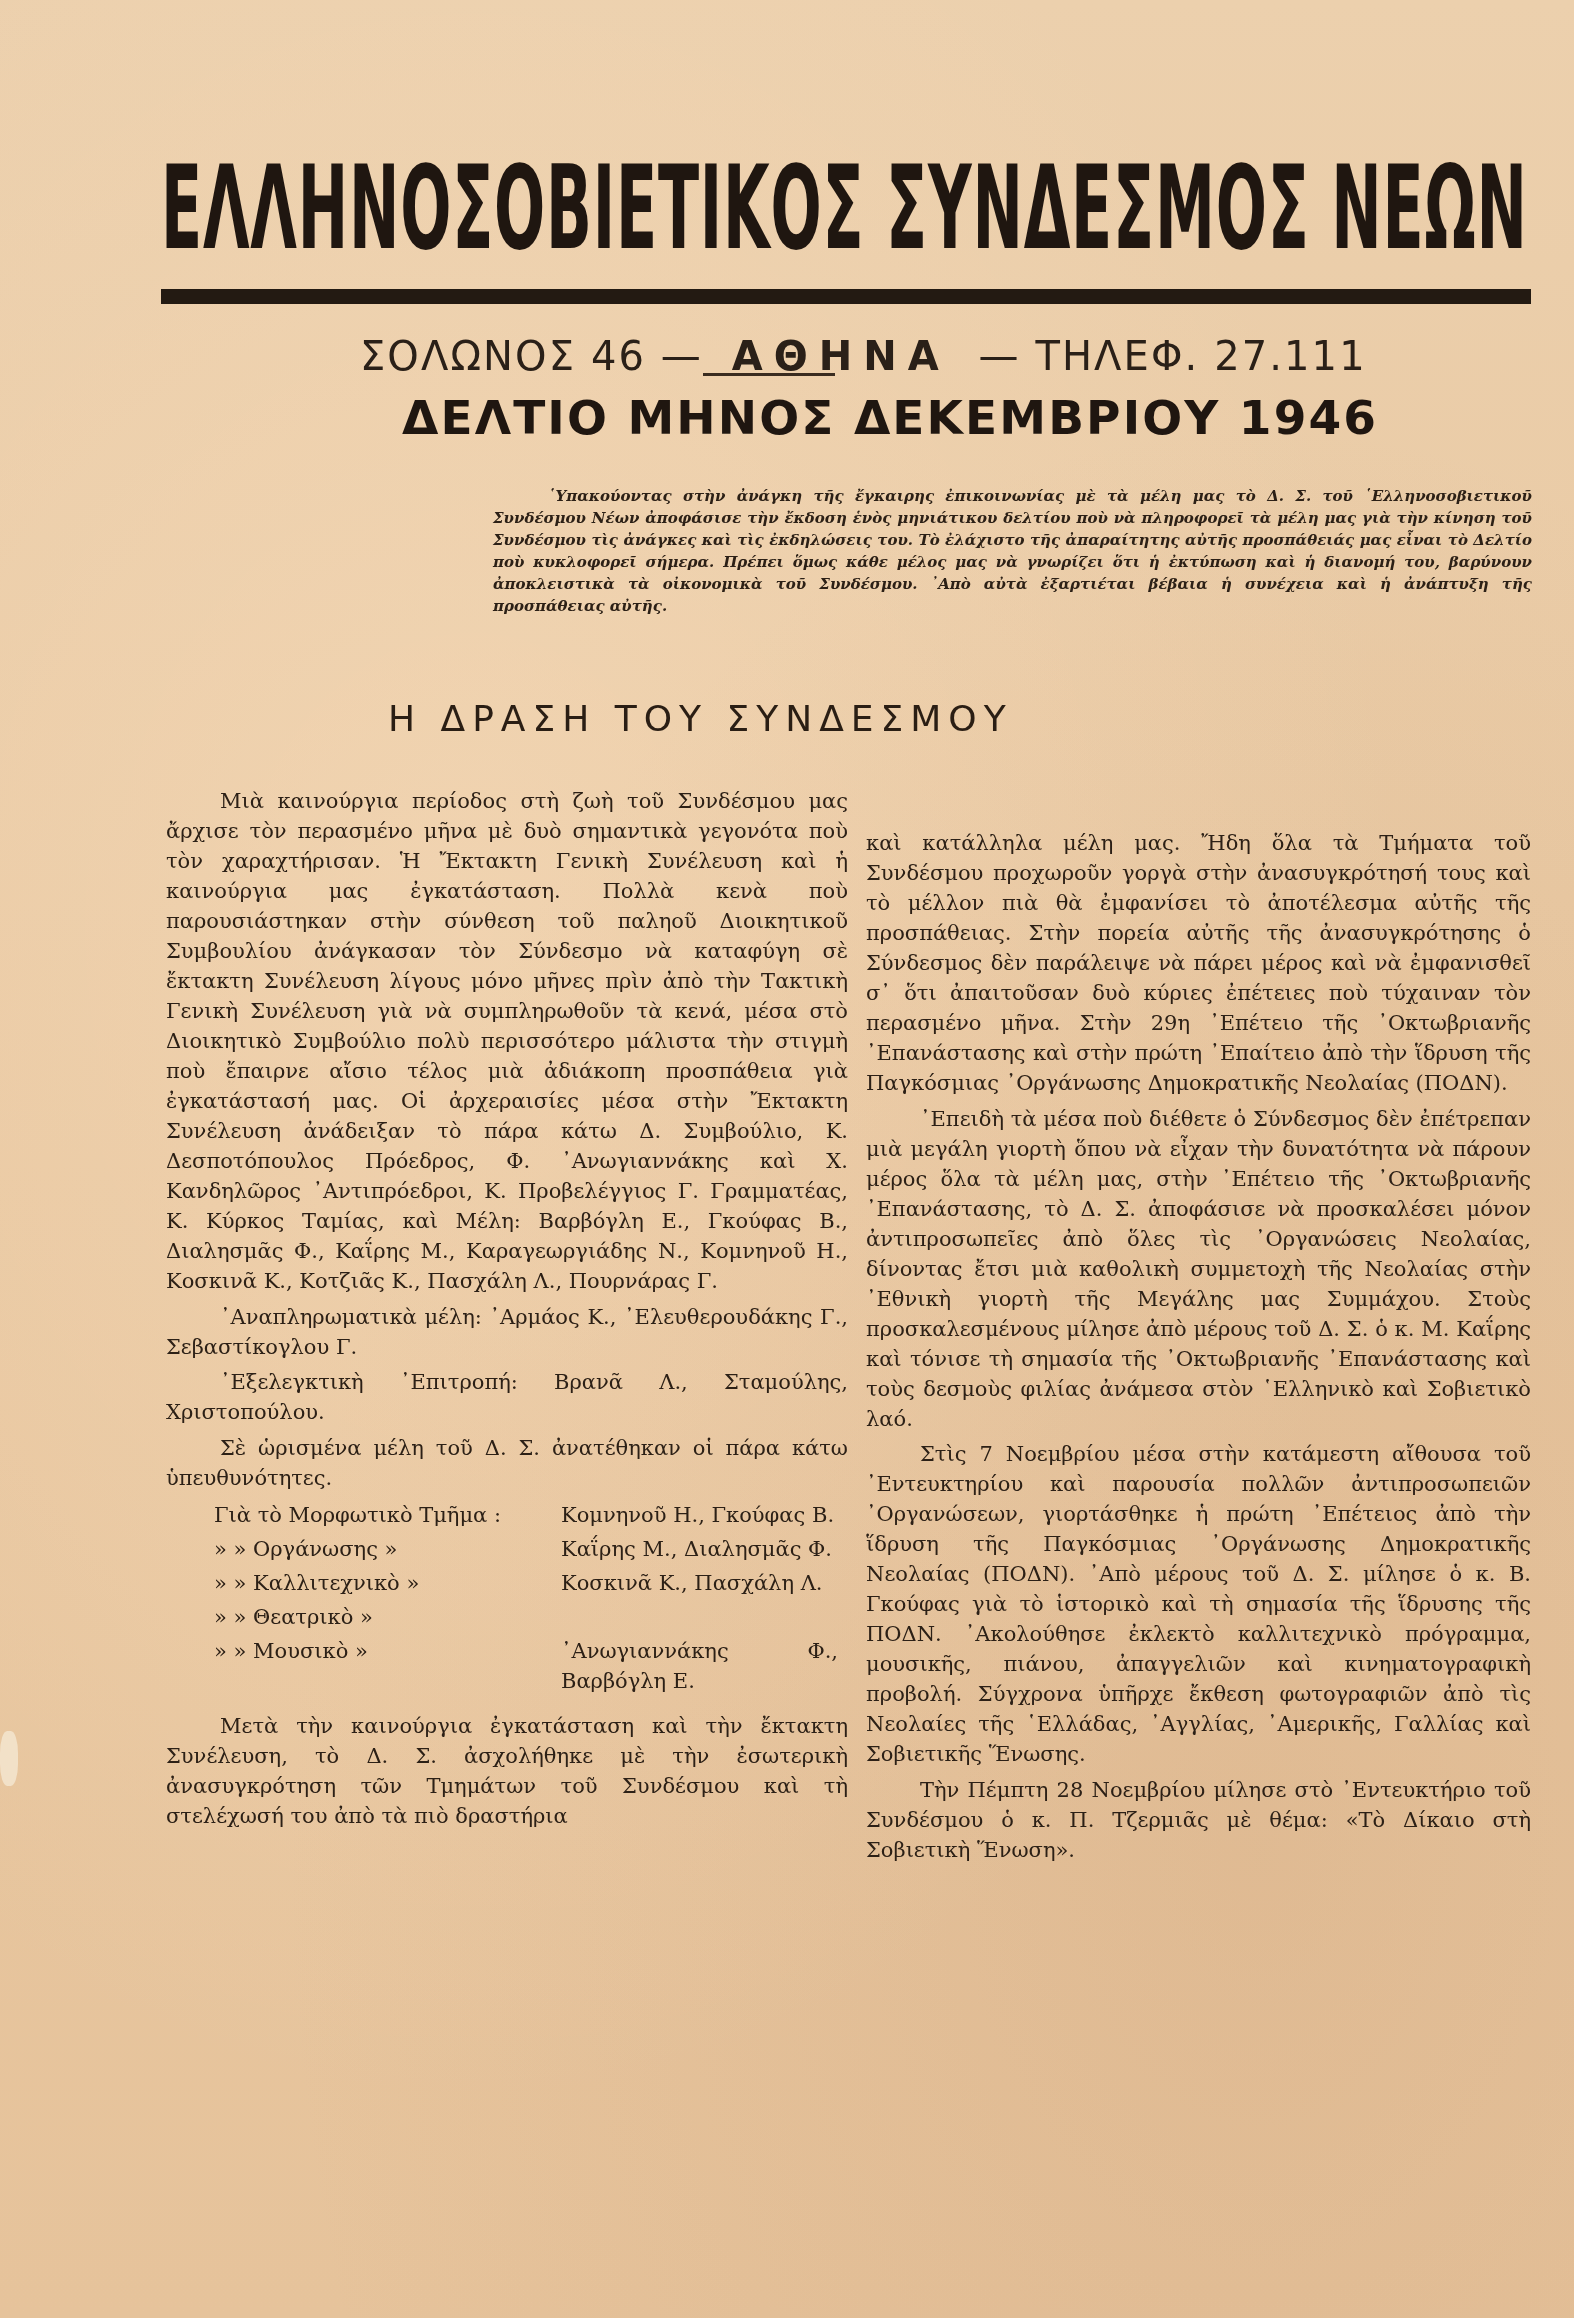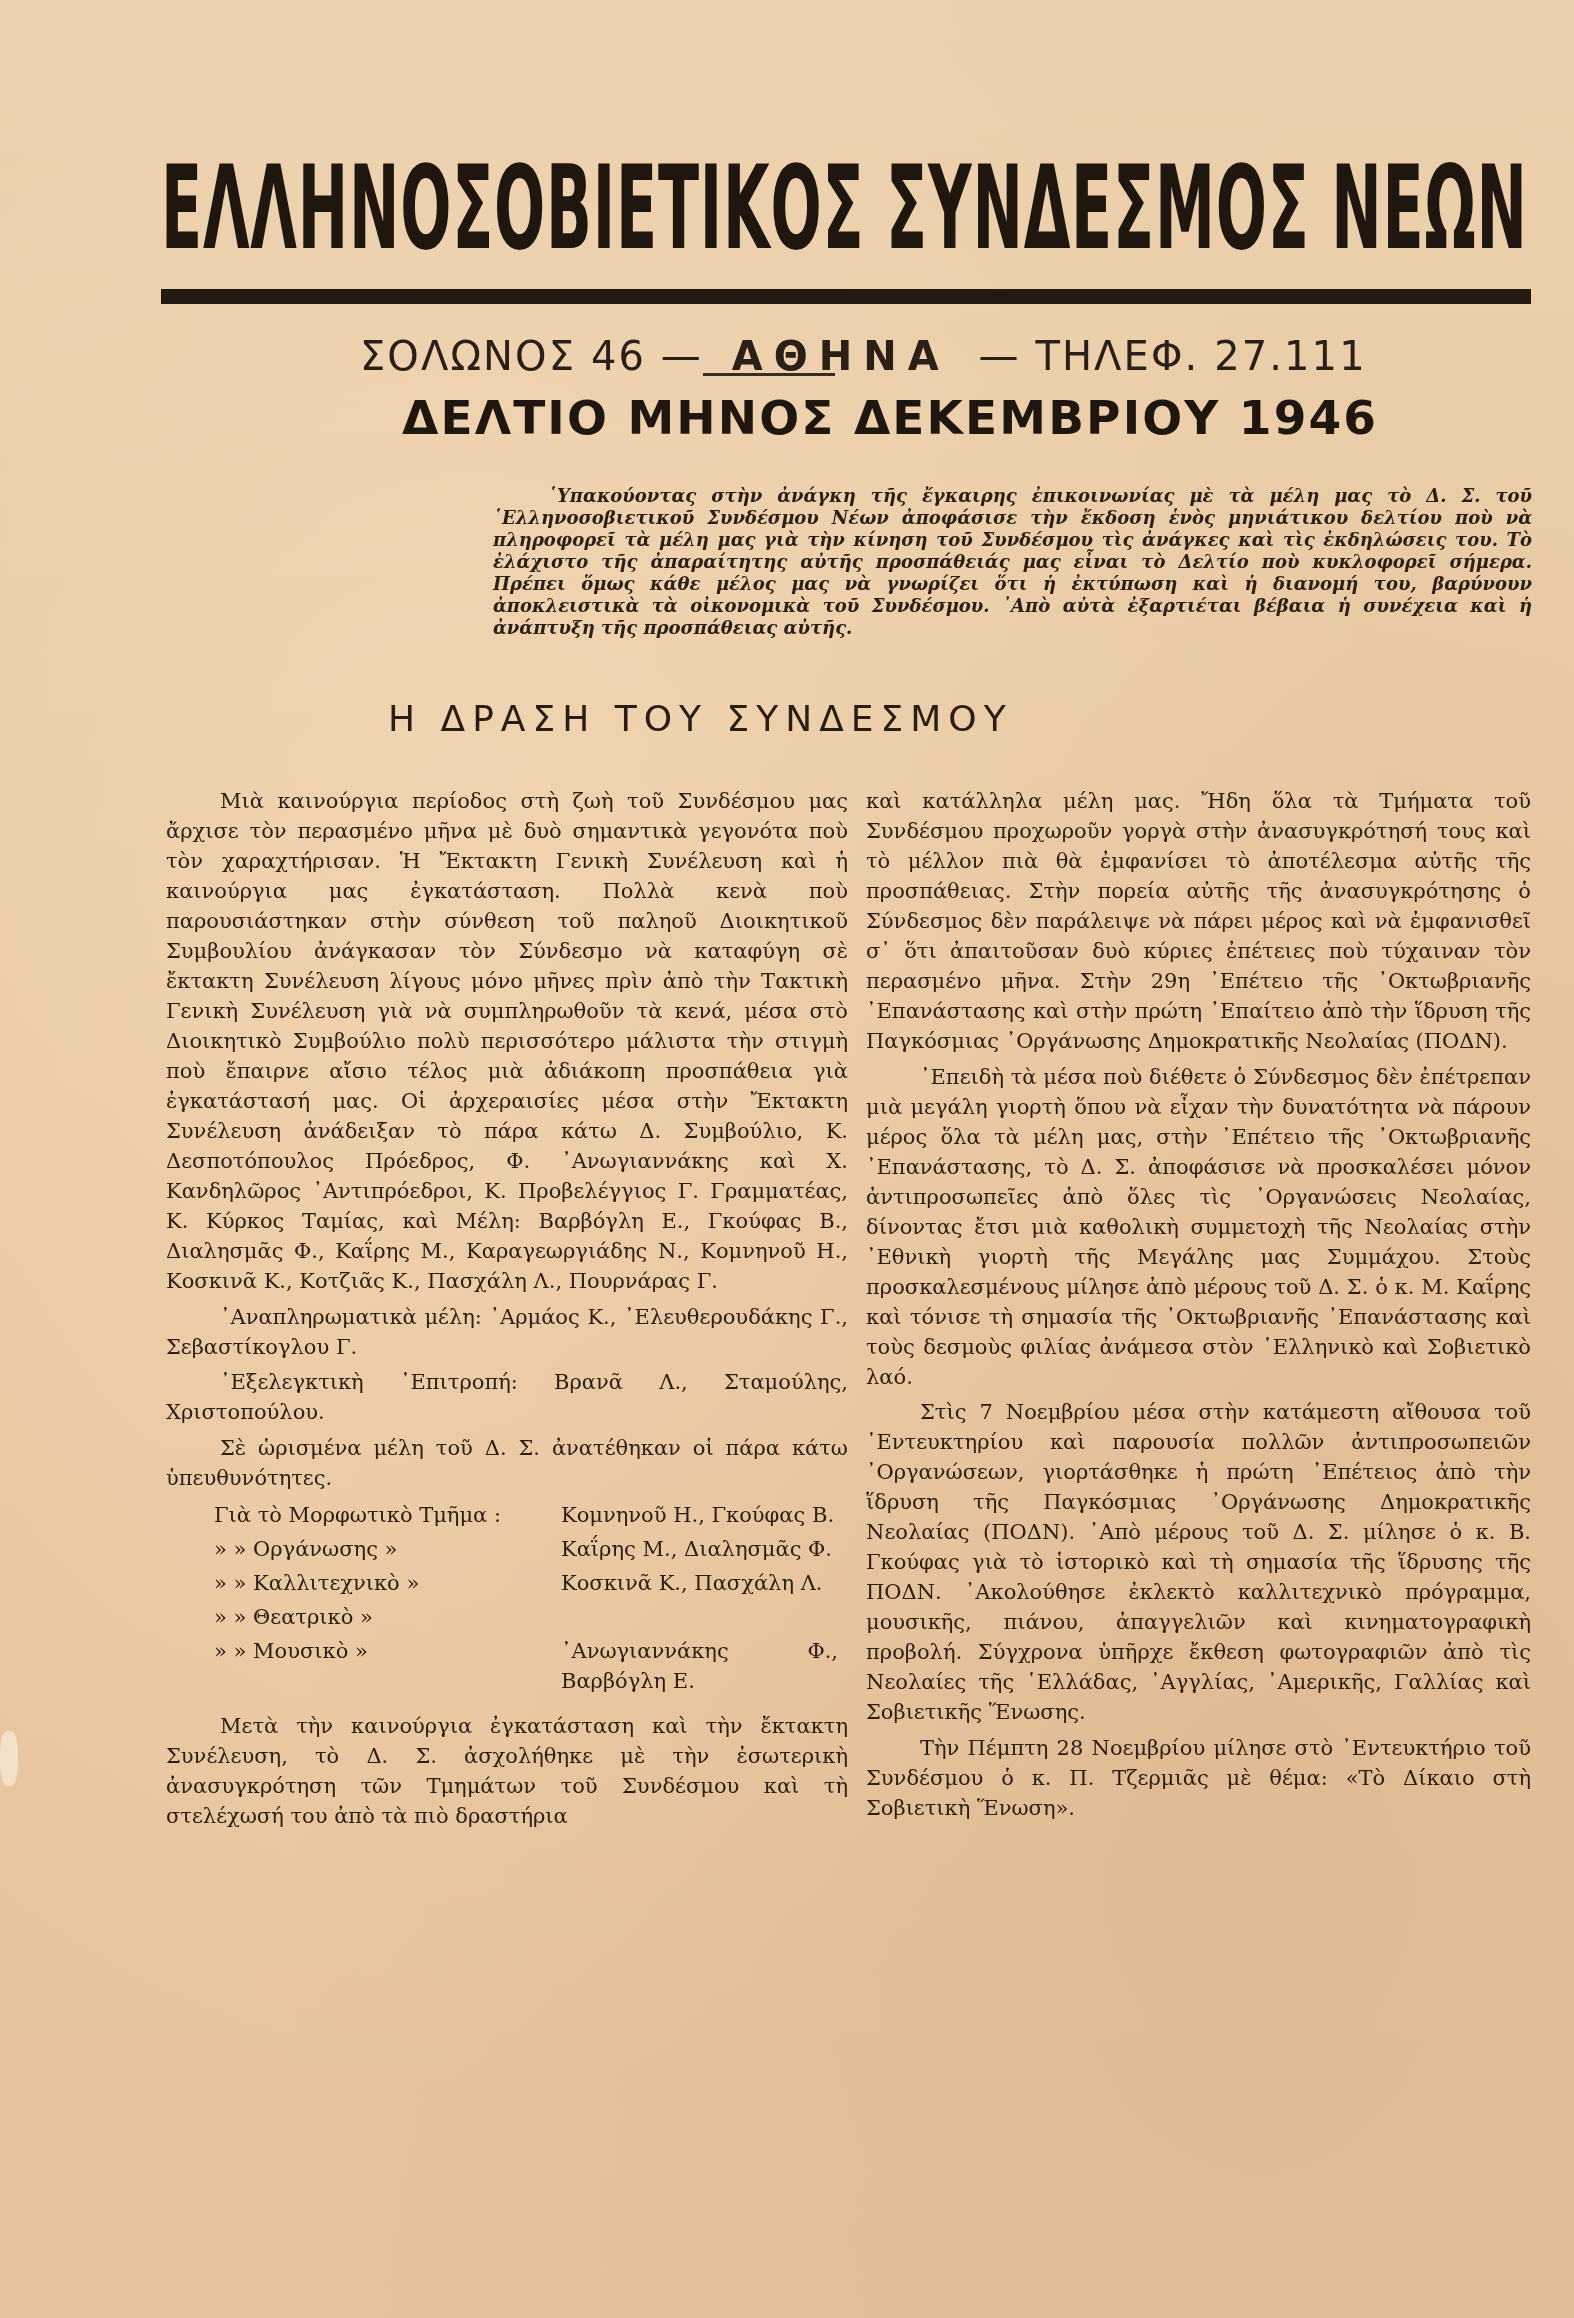--- a/index.html
+++ b/index.html
@@ -33,35 +33,35 @@
   .address .city { font-weight: bold; letter-spacing: 11px; margin: 0 14px; }
   .ornament { position: absolute; left: 703px; top: 373px; width: 132px; height: 2.8px; background: #3a2c20; }
   .bulletin-title {
     position: absolute; left: 402px; top: 390px; width: 900px;
     font-family: "DejaVu Sans", "Liberation Sans", sans-serif; font-weight: bold;
     font-size: 47px; letter-spacing: 2.1px; color: #1f1610; white-space: nowrap;
   }
   .intro {
     position: absolute; left: 493px; top: 485px; width: 1039px;
     font-family: "DejaVu Serif", "Liberation Serif", serif; font-style: italic; font-weight: bold;
-    font-size: 18px; line-height: 22px; color: #2c2016; text-align: justify;
+    font-size: 15px; line-height: 22px; color: #2c2016; text-align: justify;
   }
   .intro p { margin: 0; text-indent: 55px; }
   .section-heading {
     position: absolute; left: 388px; top: 698px; width: 866px;
     font-family: "DejaVu Sans", "Liberation Sans", sans-serif; font-weight: normal;
     font-size: 36px; letter-spacing: 7px; color: #2a1e14; white-space: nowrap;
   }
   .col {
     position: absolute; top: 786px; width: 682px;
     font-family: "DejaVu Serif", "Liberation Serif", serif;
     font-size: 21px; line-height: 30px; color: #2c2016; text-align: justify;
   }
   .col-left { left: 166px; }
-  .col-right { left: 866px; width: 665px; }
+  .col-right { left: 866px; width: 665px; margin-top: 42px; }
   .col p { margin: 0 0 5.5px 0; text-indent: 54px; }
   .col p.noindent { text-indent: 0; }
   .roles { margin: 7px 0 15.2px 0; }
   .role { display: flex; margin-bottom: 4.2px; }
   .role .dept { width: 388px; padding-left: 48px; box-sizing: border-box; white-space: nowrap; }
   .role .names { width: 277px; padding-left: 7px; line-height: 30px; }
   .spot { position: absolute; left: 0; top: 1731px; width: 18px; height: 55px;
     background: #f3e3cc; border-radius: 40%; opacity: 0.9; }
 </style>
 </head>

